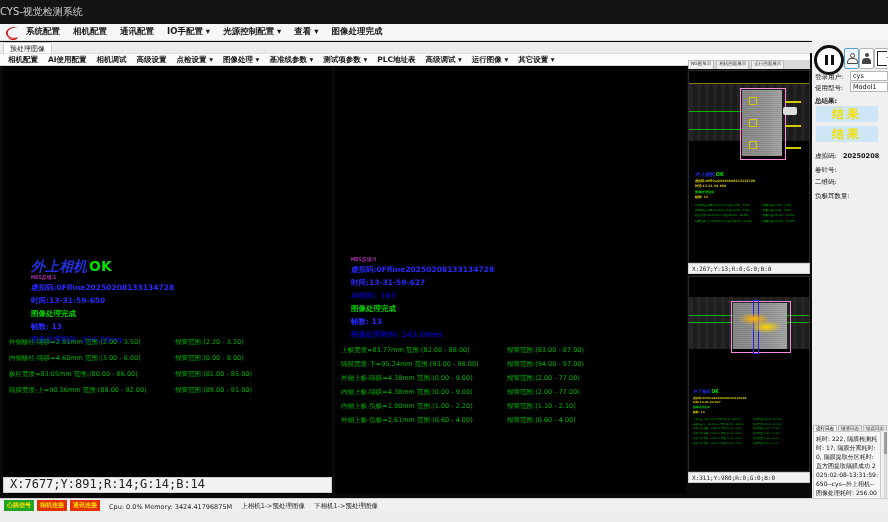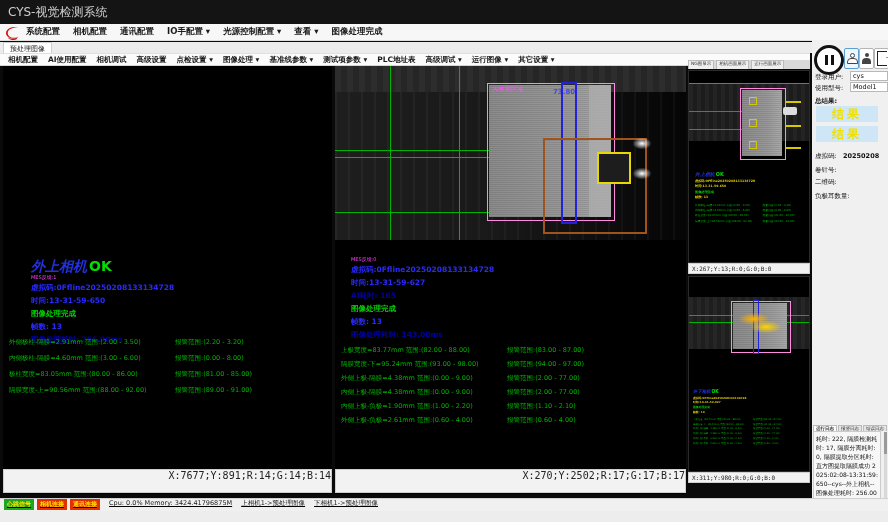--- a/index.html
+++ b/index.html
@@ -1,21 +1,21 @@
 <!DOCTYPE html>
 <html><head>
 <meta charset="utf-8">
 <style>
   html,body{margin:0;padding:0;background:#666;}
   #app{position:relative;width:888px;height:522px;background:#0a0a0a;overflow:hidden;
        font-family:"DejaVu Sans",sans-serif;-webkit-font-smoothing:antialiased;}
   .abs{position:absolute;}
   
   #titlebar{left:0;top:0;width:888px;height:24px;background:#141414;color:#cfcfcf;
-            font-size:12px;line-height:24px;padding-left:8px;box-sizing:border-box;}
+            font-size:10px;line-height:24px;box-sizing:border-box;}
   #menubar{left:0;top:24px;width:888px;height:17px;background:#f7f7f7;border-bottom:1px solid #ddd;
            display:flex;align-items:center;gap:13px;padding-left:26px;box-sizing:border-box;}
   #menubar .mi{font-size:8.5px;color:#1a1a1a;font-weight:bold;white-space:nowrap;cursor:default;}
   #logo{left:4px;top:26px;width:18px;height:14px;}
   #tabstrip{left:0;top:42px;width:888px;height:11px;background:#ececec;}
   #runtab{left:3px;top:42px;height:11px;background:#fff;border:1px solid #cfcfcf;border-bottom:none;
           font-size:7px;color:#222;padding:1px 6px 0 6px;}
   #toolbar{left:0;top:53px;width:810px;height:13px;background:#fbfbfb;border-top:1px solid #e0e0e0;
            border-bottom:1px solid #d5d5d5;display:flex;align-items:center;gap:10px;
            padding-left:8px;box-sizing:border-box;}
@@ -41,23 +41,23 @@
   .scene-mag{color:#ff55ff;font-size:6px;white-space:nowrap;}
   
   .cam-title{font-size:14px;font-weight:bold;font-style:italic;white-space:nowrap;}
   .t-blue{color:#2230e0;}
   .t-ok{color:#00e000;font-style:normal;margin-left:2px;}
   .cam-sub{font-size:5px;color:#ff44ff;margin-top:-2px;}
   .info-line{font-size:7.5px;font-weight:bold;margin-top:3px;white-space:nowrap;}
   .c-blue{color:#2a2aff;}.c-green{color:#00d200;}.c-navy{color:#0000a8;}
   .measgrid{display:grid;grid-template-columns:166px 1fr;row-gap:7px;font-size:6.5px;
             color:#00b400;white-space:nowrap;}
-  .status-strip{left:0;right:0;bottom:1px;height:24px;background:#f2f2f2;border:1px solid #cfcfcf;
-            color:#222;font-family:"DejaVu Sans Mono",monospace;font-size:10px;line-height:12px;
-            padding-left:6px;box-sizing:border-box;text-align:right;}
+  .status-strip{left:0;right:0;bottom:1px;height:16px;background:#f2f2f2;border:1px solid #cfcfcf;
+            color:#222;font-family:"DejaVu Sans Mono",monospace;font-size:12px;line-height:12px;
+            padding-left:6px;box-sizing:border-box;}
   
   #minitabs{left:688px;top:60px;width:122px;height:9px;background:#d8d8d8;display:flex;gap:2px;}
   #minitabs .mt{font-size:4.5px;color:#333;background:#eee;border:1px solid #bbb;border-bottom:none;
             padding:0 2px;white-space:nowrap;}
   .minipanel{left:688px;width:122px;background:#000;border:1px solid #2a2a2a;box-sizing:border-box;}
   #mini1{top:70px;height:193px;}
   #mini2{top:276px;height:196px;}
   .ministatus{left:688px;width:122px;height:11px;background:#f2f2f2;border:1px solid #cfcfcf;
             box-sizing:border-box;color:#222;font-family:"DejaVu Sans Mono",monospace;font-size:6px;
             line-height:9px;padding-left:3px;}
@@ -91,21 +91,21 @@
   #logpanel{left:813px;top:425px;width:74px;height:85px;}
   .logtab{font-size:4.5px;color:#333;background:#e4e4e4;border:1px solid #bbb;border-bottom:none;
           padding:0 2px;white-space:nowrap;}
   .logtab.on{background:#fff;font-weight:bold;}
   #logtext{font-size:6px;line-height:9px;color:#111;background:#f7f7f7;border:1px solid #ccc;
           width:68px;height:74px;padding:2px;box-sizing:border-box;overflow:hidden;word-break:break-all;}
   #logscroll{left:884px;top:432px;width:3px;height:74px;background:#d9d9d9;}
   #logthumb{left:884px;top:432px;width:3px;height:22px;background:#9a9a9a;}
   
   #bottombar{left:0;top:498px;width:888px;height:13px;background:#f0f0f0;border-top:1px solid #d0d0d0;
-          display:flex;align-items:flex-start;gap:3px;padding-left:4px;box-sizing:border-box;text-decoration:underline;}
+          display:flex;align-items:flex-end;gap:3px;padding-left:4px;box-sizing:border-box;}
   .badge{font-size:6px;color:#ffe000;font-weight:bold;padding:1px 3px;white-space:nowrap;}
   .badge.green{background:#1fa51f;}
   .badge.red{background:#e33000;}
   #bottombar .stat{font-size:6.5px;color:#222;margin-left:6px;white-space:nowrap;}
   #bottomfill{left:0;top:511px;width:888px;height:11px;background:#ededed;}
 </style>
 </head>
 <body>
 
 <div id="app">
@@ -164,38 +164,20 @@
         <span>报警范围:(0.00 - 8.00)</span>
       <span>极柱宽度=83.05mm 范围:(80.00 - 86.00)</span>
         <span>报警范围:(81.00 - 85.00)</span>
       <span>隔膜宽度-上=90.56mm 范围:(88.00 - 92.00)</span>
         <span>报警范围:(89.00 - 91.00)</span>
     </div>
     <div class="abs status-strip">X:7677;Y:891;R:14;G:14;B:14</div>
   </div>
 
   <div id="cam2" class="abs campanel">
-    <div class="abs scene">
-      <div class="abs topband" style="height:26px"></div>
-      <div class="abs vline" style="left:55px;top:0;bottom:0;background:#00b400"></div>
-      <div class="abs vline" style="left:124px;top:0;bottom:0;background:#00b400"></div>
-      <div class="abs gline" style="left:0;top:84px;width:276px"></div>
-      <div class="abs gline" style="left:0;top:91px;width:276px"></div>
-      <div class="abs gline" style="left:0;top:146px;width:160px"></div>
-      <div class="abs pinkbox" style="left:152px;top:17px;width:126px;height:136px"></div>
-      <div class="abs part" style="left:154px;top:19px;width:122px;height:132px"></div>
-      <div class="abs" style="left:254px;top:19px;width:22px;height:132px;background:#adadad;opacity:.8"></div>
-      <div class="abs scene-mag" style="left:158px;top:19px">AI检测区域</div>
-      <div class="abs scene-blue" style="left:218px;top:22px">73.80</div>
-      <div class="abs" style="left:226px;top:16px;width:12px;height:138px;border:2px solid #2222dd"></div>
-      <div class="abs" style="left:208px;top:72px;width:100px;height:92px;border:2px solid #a0541c"></div>
-      <div class="abs" style="left:262px;top:86px;width:30px;height:28px;border:2px solid #e8d800;background:#1d1d1d"></div>
-      <div class="abs" style="left:298px;top:72px;width:18px;height:11px;background:radial-gradient(ellipse at center,#fff 0%,rgba(255,255,255,0) 75%)"></div>
-      <div class="abs" style="left:298px;top:102px;width:18px;height:11px;background:radial-gradient(ellipse at center,#fff 0%,rgba(255,255,255,0) 75%)"></div>
-    </div>
     <div class="abs" style="left:16px;top:192px">
       <div class="cam-sub">MES反馈:0</div>
       <div class="info-line c-blue">虚拟码:0Ffline20250208133134728</div>
       <div class="info-line c-blue">时间:13-31-59-627</div>
       <div class="info-line c-navy">AI耗时: 165</div>
       <div class="info-line c-green">图像处理完成</div>
       <div class="info-line c-blue">帧数: 13</div>
       <div class="info-line c-navy">图像处理耗时: 143.00ms</div>
     </div>
     <div class="abs measgrid" style="left:6px;top:280px;right:4px;row-gap:5px">
@@ -205,21 +187,20 @@
         <span>报警范围:(94.00 - 97.00)</span>
       <span>外侧上极-隔膜=4.38mm 范围:(0.00 - 9.00)</span>
         <span>报警范围:(2.00 - 77.00)</span>
       <span>内侧上极-隔膜=4.38mm 范围:(0.00 - 9.00)</span>
         <span>报警范围:(2.00 - 77.00)</span>
       <span>内侧上极-负极=1.90mm 范围:(1.00 - 2.20)</span>
         <span>报警范围:(1.10 - 2.10)</span>
       <span>外侧上极-负极=2.61mm 范围:(0.60 - 4.00)</span>
         <span>报警范围:(0.60 - 4.00)</span>
     </div>
-    <div class="abs status-strip">X:270;Y:2502;R:17;G:17;B:17</div>
   </div>
 
   <div id="minitabs" class="abs">
     <span class="mt">NG图显示</span>
     <span class="mt">相机画面展示</span>
     <span class="mt">运行画面展示</span>
   </div>
 
   <div id="mini1" class="abs minipanel">
     <div class="abs" style="left:0;top:12px;width:120px;height:58px;background:repeating-linear-gradient(90deg,#242424 0 4px,#1c1c1c 4px 8px)"></div>

